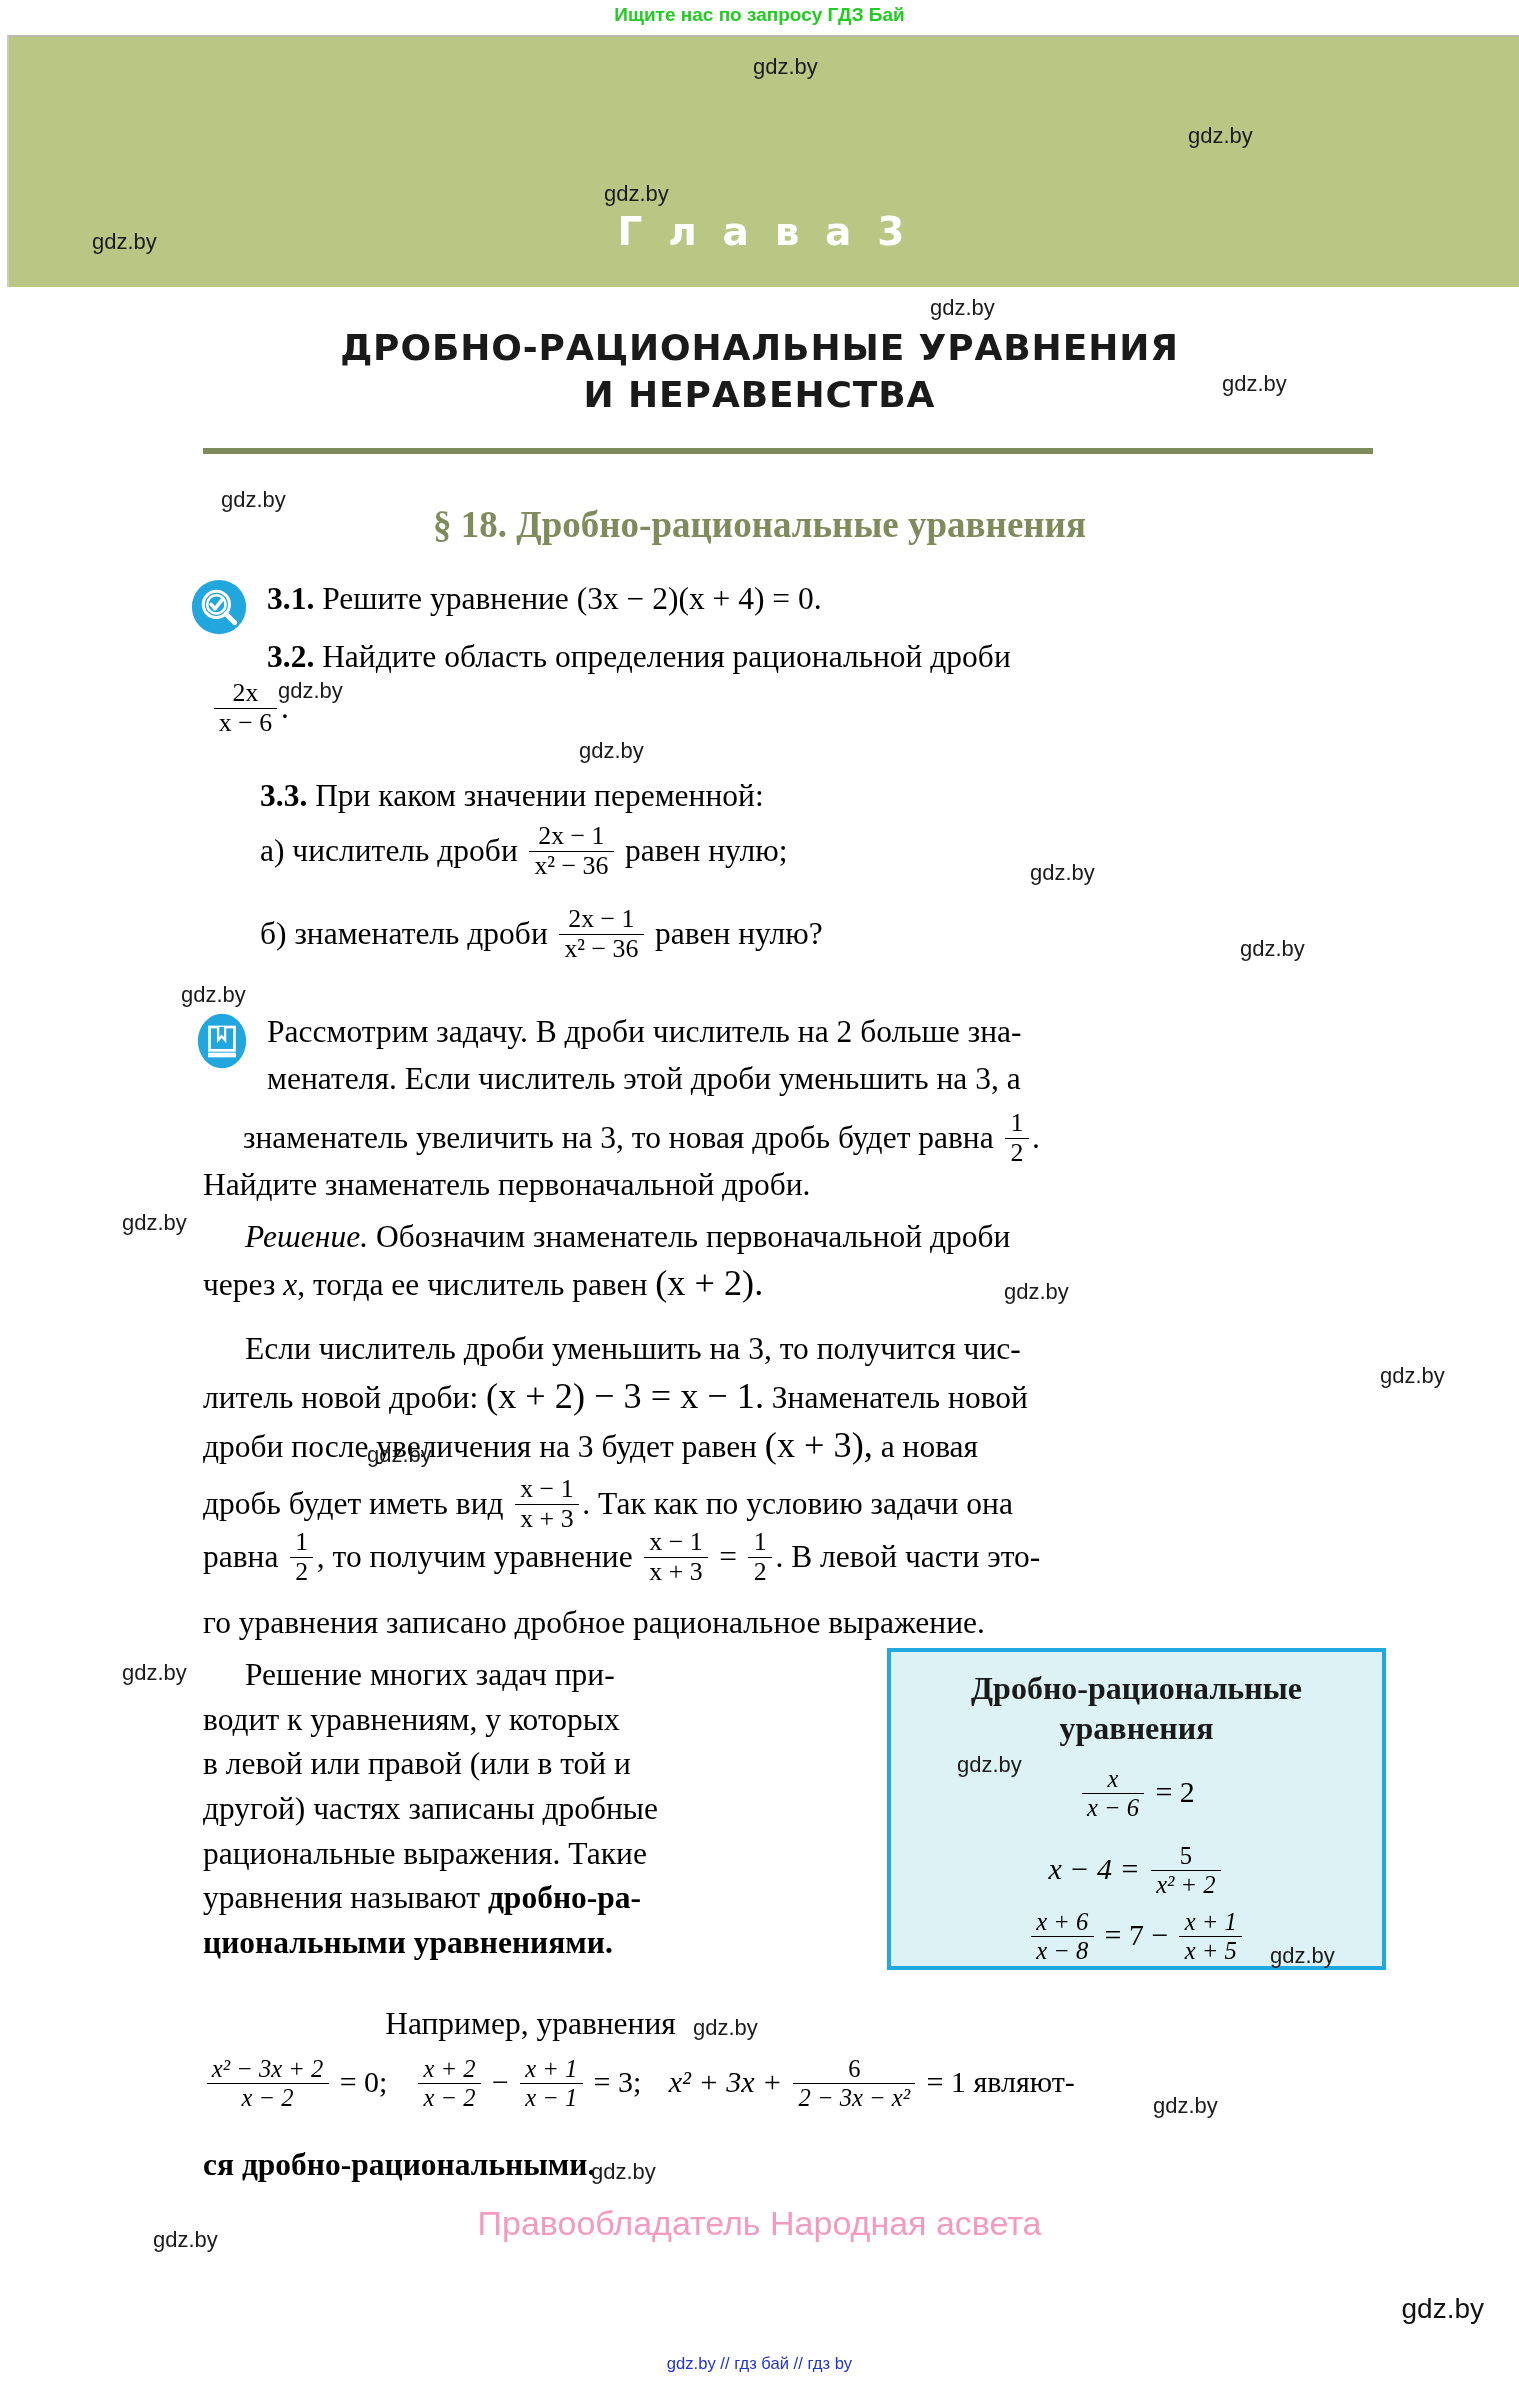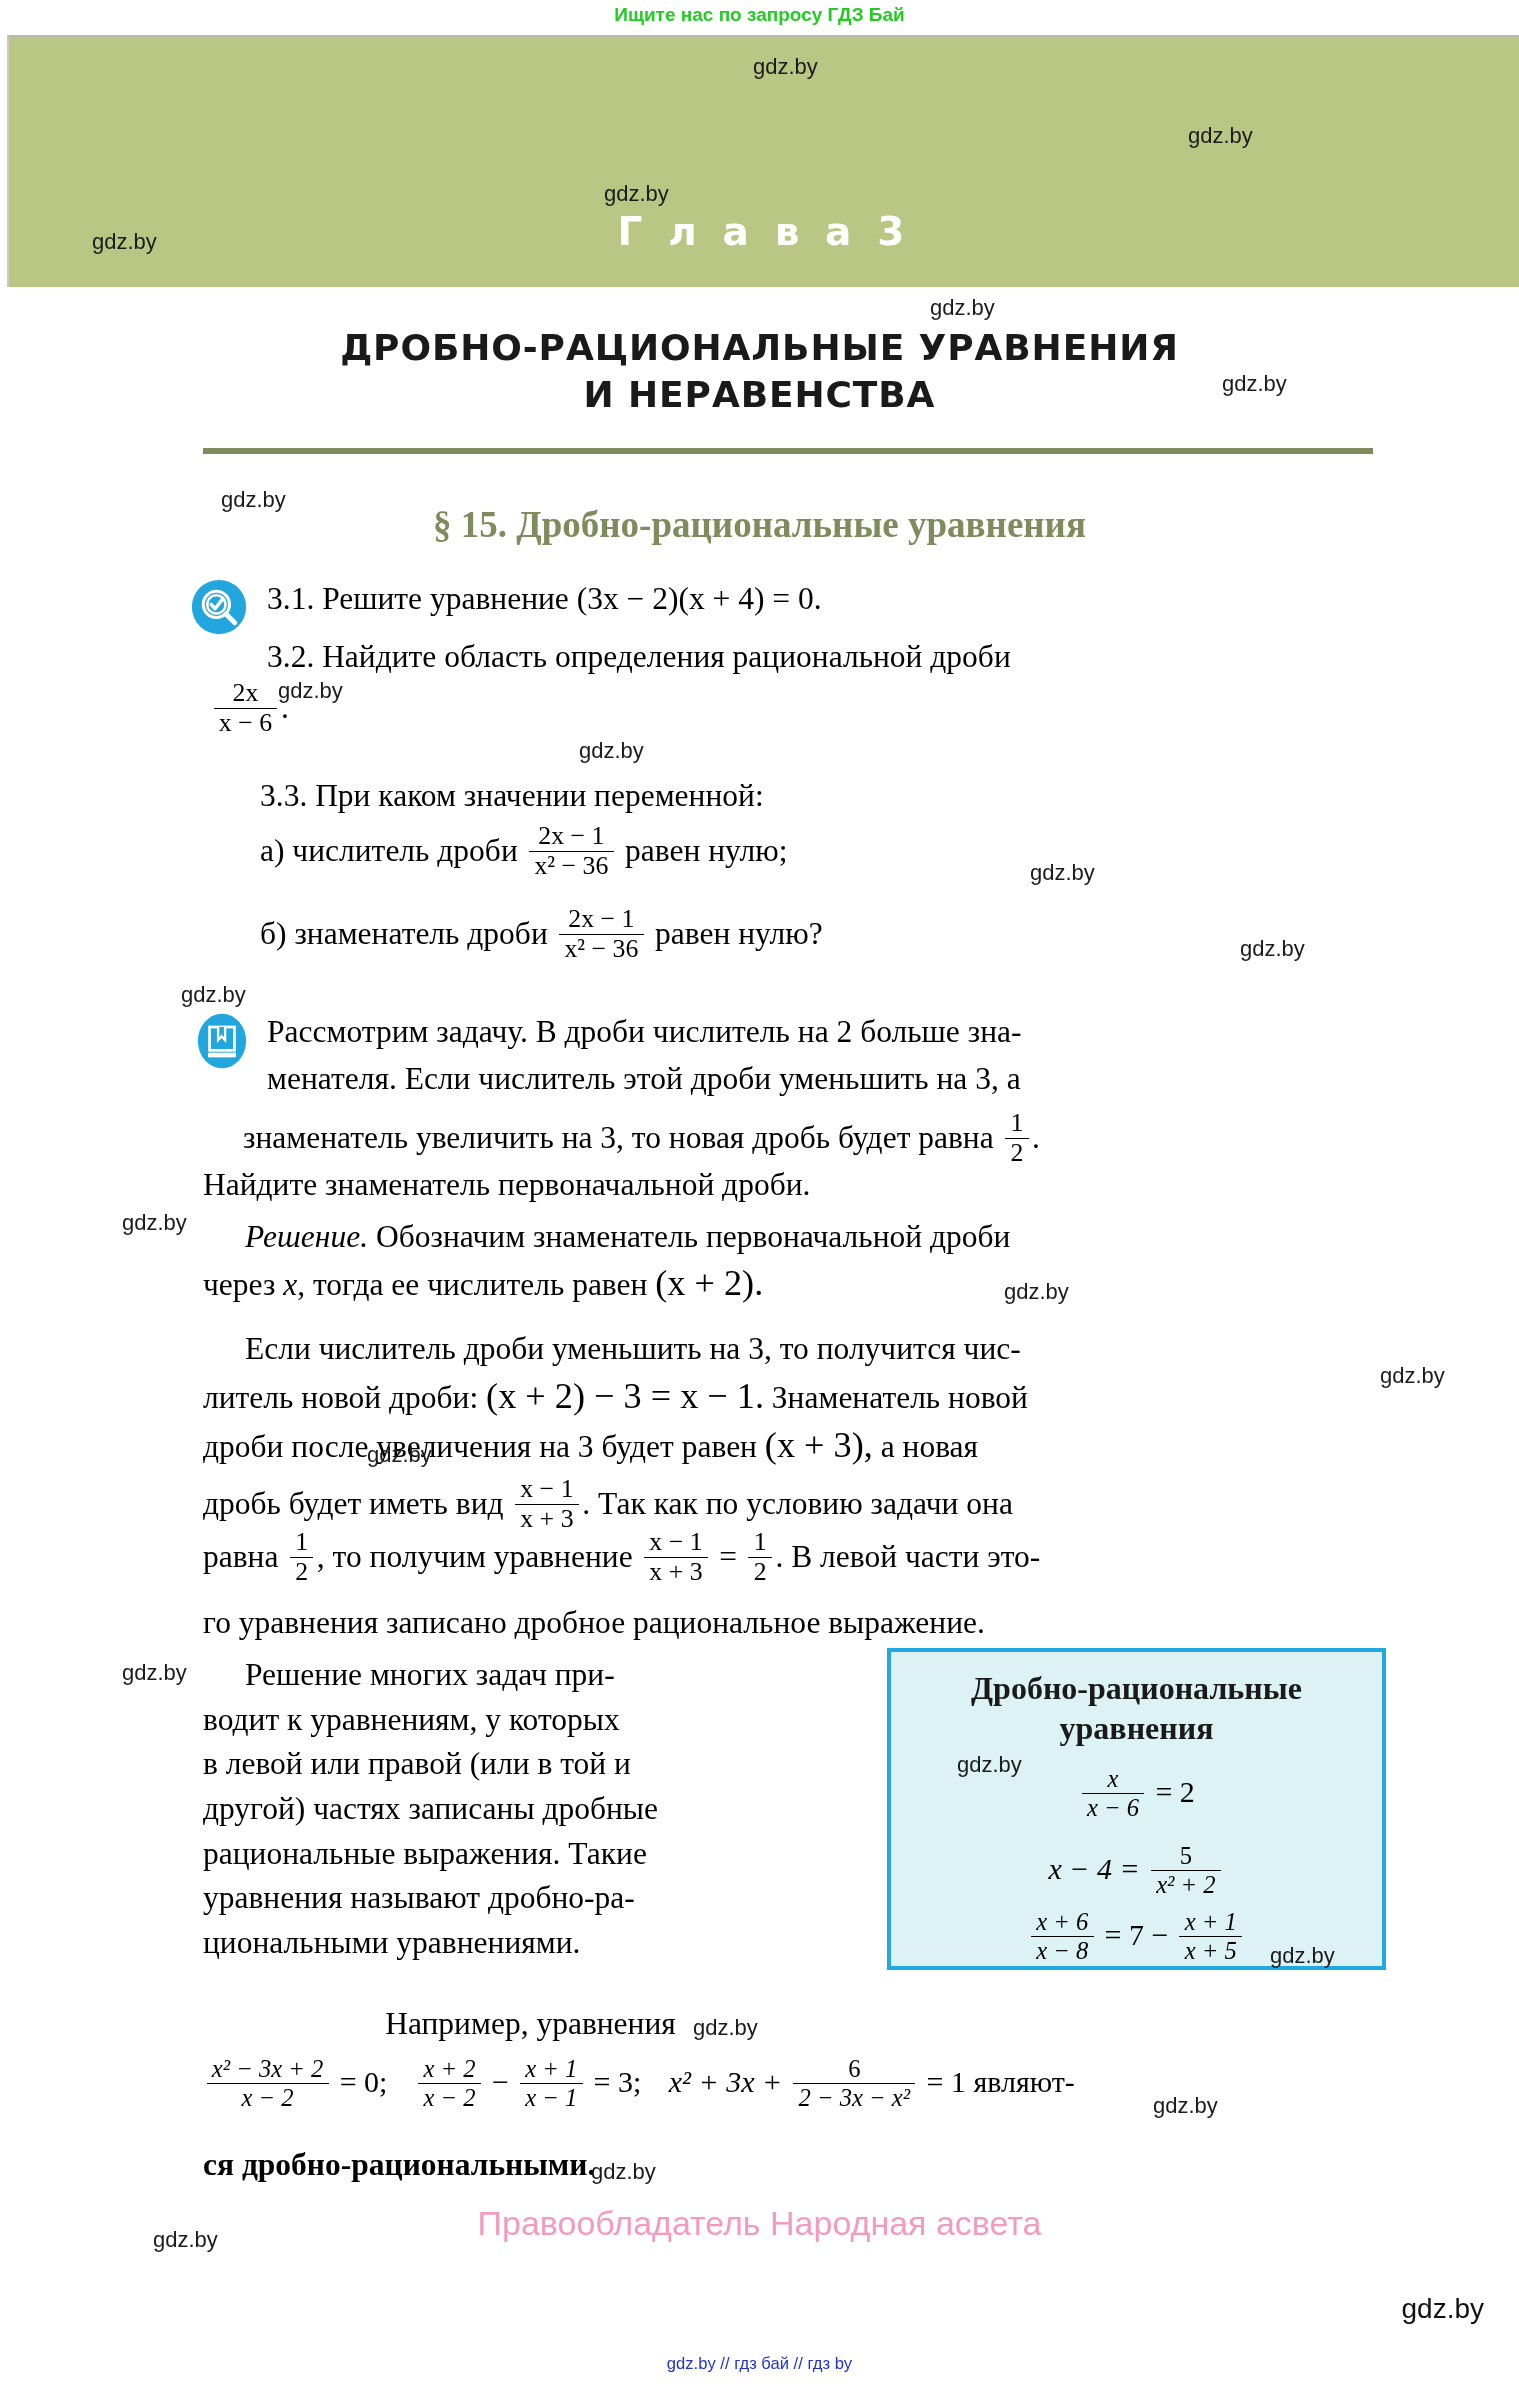--- a/index.html
+++ b/index.html
@@ -88,21 +88,21 @@
   }
 
   
   .block {
     position: absolute;
     font-size: 31.5px;
     line-height: 41px;
     text-align: justify;
   }
   .ind { display: inline-block; width: 42px; }
-  .bold { font-weight: normal; }
+  .bold { font-weight: bold; }
   .ital { font-style: italic; margin-top: 16px; }
   i.v { font-style: italic; font-family: "Liberation Serif", serif; }
 
   
   .frac {
     display: inline-block;
     vertical-align: middle;
     text-align: center;
     font-size: 0.82em;
     line-height: 1.12;
@@ -190,21 +190,21 @@
   <div class="chapter-title">Г л а в а  3</div>
 </div>
 
 <div class="unit-title">
   <div>ДРОБНО-РАЦИОНАЛЬНЫЕ УРАВНЕНИЯ</div>
   <div>И НЕРАВЕНСТВА</div>
 </div>
 
 <div class="rule"></div>
 
-<div class="section-heading">§ 15. Дробно-рациональные уравнения</div>
+<div class="section-heading">§ 18. Дробно-рациональные уравнения</div>
 
 <div class="icon-badge" style="top:579px; left:191px;">
   <svg viewBox="0 0 64 64">
     <circle cx="32" cy="32" r="31" fill="#21a6de"></circle>
     <circle cx="29" cy="29" r="15" fill="none" stroke="#ffffff" stroke-width="3.5"></circle>
     <circle cx="29" cy="29" r="10.5" fill="none" stroke="#ffffff" stroke-width="3"></circle>
     <path d="M23 29 l4.5 5 L36 23" fill="none" stroke="#ffffff" stroke-width="4" stroke-linecap="round" stroke-linejoin="round"></path>
     <line x1="40" y1="40" x2="50" y2="50" stroke="#ffffff" stroke-width="5.5" stroke-linecap="round"></line>
   </svg>
 </div>

